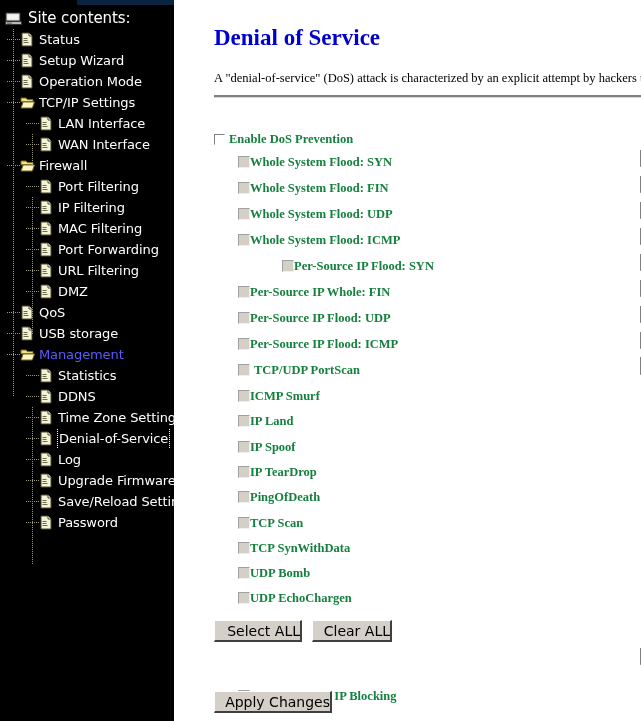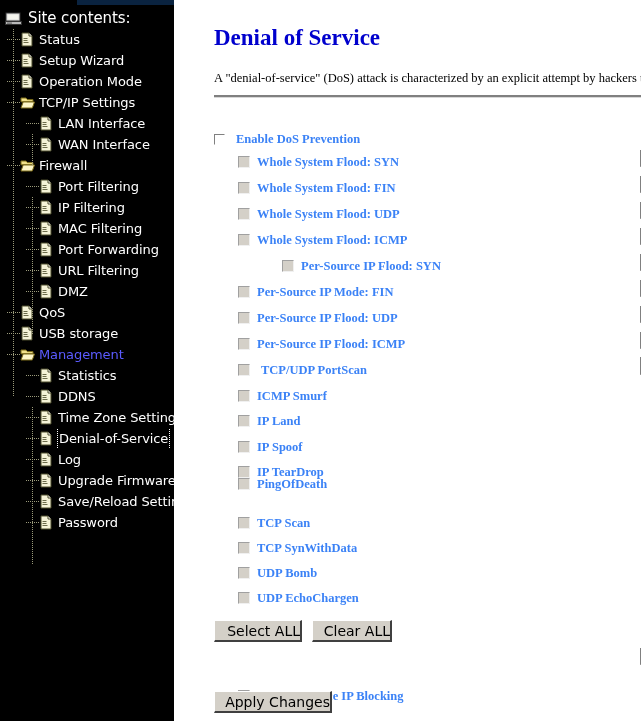--- a/index.html
+++ b/index.html
@@ -148,22 +148,22 @@
     border-bottom: 1px solid #f0f0f0;
     width: 12px;
     height: 12px;
   }
   .rowlabel {
     display: inline-block;
     vertical-align: middle;
     font-family: "Liberation Serif", "DejaVu Serif", serif;
     font-weight: bold;
     font-size: 12.5px;
-    color: #3b82f6;
-    margin-left: 7px;
+    color: #15803d;
+    margin-left: 0;
   }
   .txtbox {
     position: absolute;
     width: 57px;
     height: 17px;
     box-sizing: border-box;
     background: #d4d0c8;
     border-top: 2px solid #808080;
     border-left: 2px solid #808080;
     border-right: 1px solid #e8e8e8;
@@ -454,21 +454,21 @@
         <div class="row" style="left: 64px; top: 152px;"><span class="cb dis"></span><span class="rowlabel">Whole System Flood: SYN</span></div>
         <div class="txtbox" style="left: 466px; top: 150px;"></div>
         <div class="row" style="left: 64px; top: 178px; text-align: center;"><span class="cb dis"></span><span class="rowlabel">Whole System Flood: FIN</span></div>
         <div class="txtbox" style="left: 466px; top: 176px;"></div>
         <div class="row" style="left: 64px; top: 204px;"><span class="cb dis"></span><span class="rowlabel">Whole System Flood: UDP</span></div>
         <div class="txtbox" style="left: 466px; top: 202px;"></div>
         <div class="row" style="left: 64px; top: 230px;"><span class="cb dis"></span><span class="rowlabel">Whole System Flood: ICMP</span></div>
         <div class="txtbox" style="left: 466px; top: 228px;"></div>
         <div class="row" style="left: 64px; top: 256px; padding-left: 44px;"><span class="cb dis"></span><span class="rowlabel">Per-Source IP Flood: SYN</span></div>
         <div class="txtbox" style="left: 466px; top: 254px;"></div>
-        <div class="row" style="left: 64px; top: 282px;"><span class="cb dis"></span><span class="rowlabel">Per-Source IP Mode: FIN</span></div>
+        <div class="row" style="left: 64px; top: 282px;"><span class="cb dis"></span><span class="rowlabel">Per-Source IP Whole: FIN</span></div>
         <div class="txtbox" style="left: 466px; top: 280px;"></div>
         <div class="row" style="left: 64px; top: 308px;"><span class="cb dis"></span><span class="rowlabel">Per-Source IP Flood: UDP</span></div>
         <div class="txtbox" style="left: 466px; top: 306px;"></div>
         <div class="row" style="left: 64px; top: 334px;"><span class="cb dis"></span><span class="rowlabel">Per-Source IP Flood: ICMP</span></div>
         <div class="txtbox" style="left: 466px; top: 332px;"></div>
       </div>
 
     <div class="row" style="left:64px; top:360px;">
       <span class="cb dis"></span>
       <span class="rowlabel">TCP/UDP PortScan</span>
@@ -476,21 +476,21 @@
     <div class="selbox" style="left:466px; top:357px;">
       
       
     </div>
 
     <div id="simple-rows">
         <div class="row" style="left: 64px; top: 386px;"><span class="cb dis"></span><span class="rowlabel">ICMP Smurf</span></div>
         <div class="row" style="left: 64px; top: 411px;"><span class="cb dis"></span><span class="rowlabel">IP Land</span></div>
         <div class="row" style="left: 64px; top: 437px;"><span class="cb dis"></span><span class="rowlabel">IP Spoof</span></div>
         <div class="row" style="left: 64px; top: 462px;"><span class="cb dis"></span><span class="rowlabel">IP TearDrop</span></div>
-        <div class="row" style="left: 64px; top: 474px;"><span class="cb dis"></span><span class="rowlabel">PingOfDeath</span></div>
+        <div class="row" style="left: 64px; top: 487px;"><span class="cb dis"></span><span class="rowlabel">PingOfDeath</span></div>
         <div class="row" style="left: 64px; top: 513px;"><span class="cb dis"></span><span class="rowlabel">TCP Scan</span></div>
         <div class="row" style="left: 64px; top: 538px;"><span class="cb dis"></span><span class="rowlabel">TCP SynWithData</span></div>
         <div class="row" style="left: 64px; top: 563px;"><span class="cb dis"></span><span class="rowlabel">UDP Bomb</span></div>
         <div class="row" style="left: 64px; top: 588px;"><span class="cb dis"></span><span class="rowlabel">UDP EchoChargen</span></div>
       </div>
 
     <div class="btn" style="left:40px; top:620px; width:88px;">Select ALL</div>
     <div class="btn" style="left:138px; top:620px; width:80px;">Clear ALL</div>
 
     <div class="row" style="left:64px; top:686px;">

